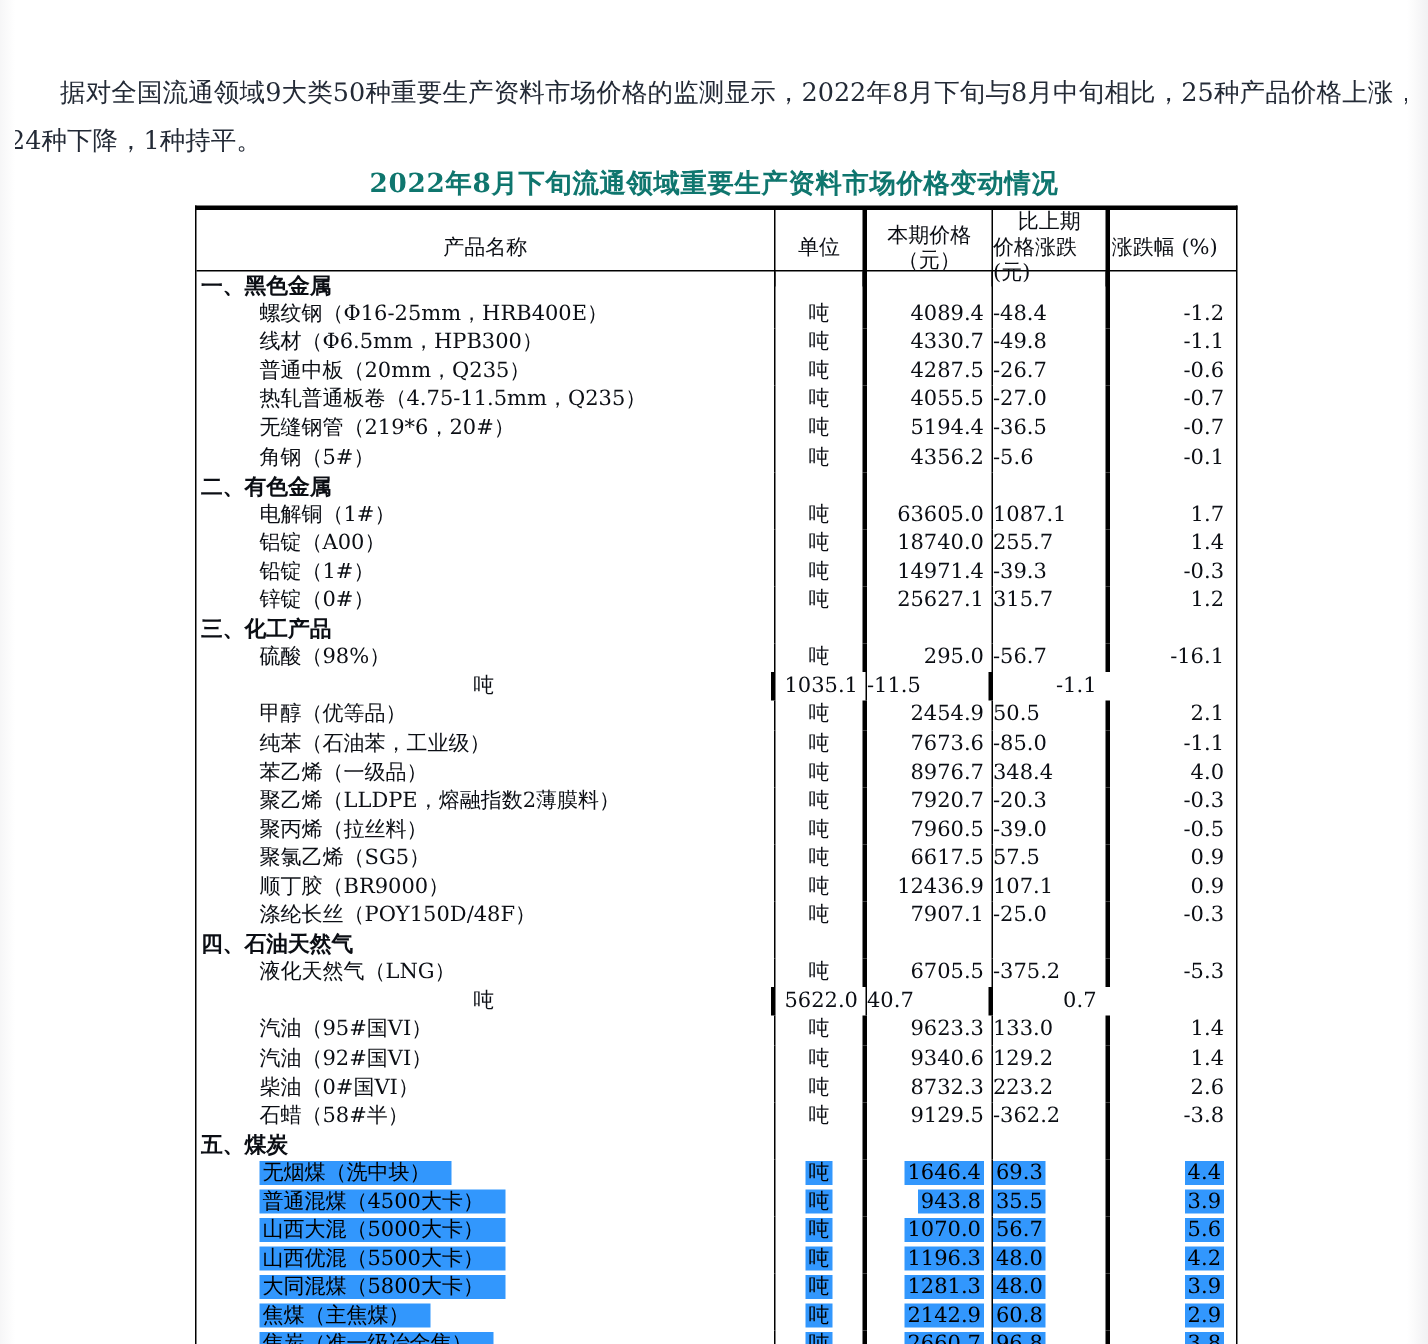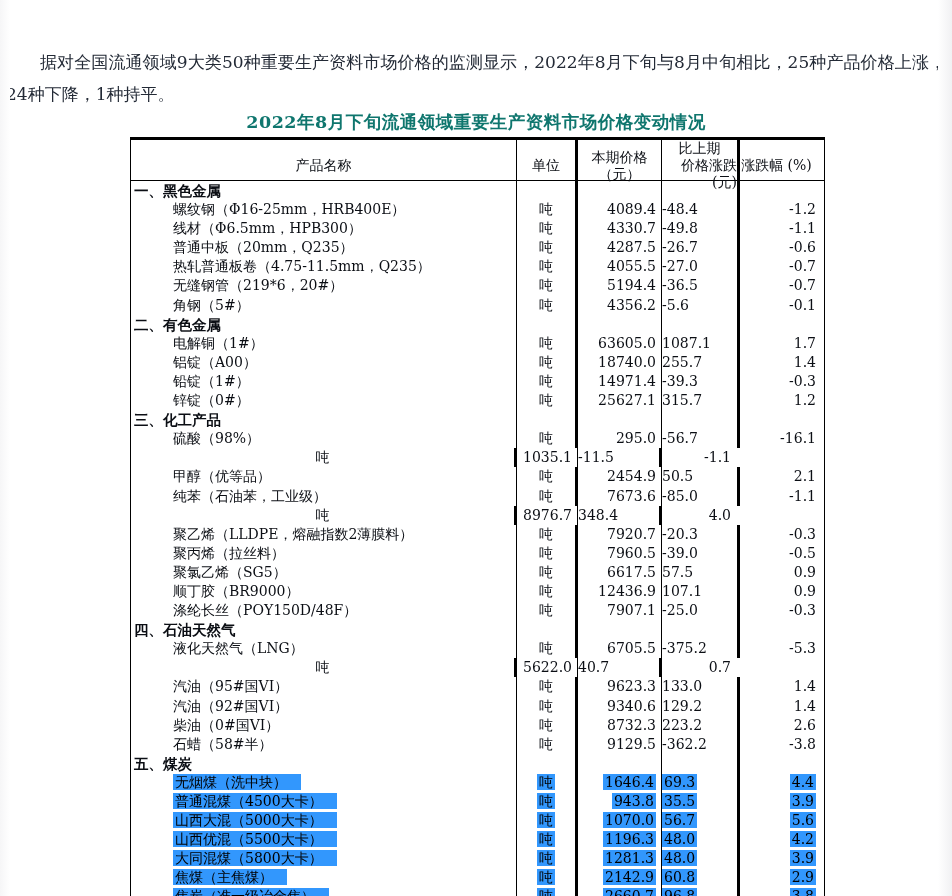--- a/index.html
+++ b/index.html
@@ -99,21 +99,21 @@
       <div class="hcell c-prod">
         <span>产品名称</span>
       </div>
       <div class="hcell c-unit">
         <span>单位</span>
       </div>
       <div class="hcell c-price" style="text-align:center;padding-right:0;">
         <span>本期价格</span>
         <span>（元）</span>
       </div>
-      <div class="hcell c-chg" style="text-align:right;padding-right:0;">
+      <div class="hcell c-chg" style="text-align:left;padding-right:0;">
         <span>比上期</span>
         <span>价格涨跌(元)</span>
       </div>
       <div class="hcell c-pct" style="text-align:center;padding-right:12px;">
         <span>涨跌幅 (%)</span>
       </div>
     </div>
     <div class="tbody">
         <div class="trow">
           <div class="cell c-prod cat-name">一、黑色金属</div>
@@ -227,20 +227,21 @@
           <div class="cell c-pct">2.1</div>
         </div>
         <div class="trow">
           <div class="cell c-prod item-name">纯苯（石油苯，工业级）</div>
           <div class="cell c-unit">吨</div>
           <div class="cell c-price">7673.6</div>
           <div class="cell c-chg">-85.0</div>
           <div class="cell c-pct">-1.1</div>
         </div>
         <div class="trow">
+          <div class="cell c-prod item-name">苯乙烯（一级品）</div>
           <div class="cell c-unit">吨</div>
           <div class="cell c-price">8976.7</div>
           <div class="cell c-chg">348.4</div>
           <div class="cell c-pct">4.0</div>
         </div>
         <div class="trow">
           <div class="cell c-prod item-name">聚乙烯（LLDPE，熔融指数2薄膜料）</div>
           <div class="cell c-unit">吨</div>
           <div class="cell c-price">7920.7</div>
           <div class="cell c-chg">-20.3</div>

